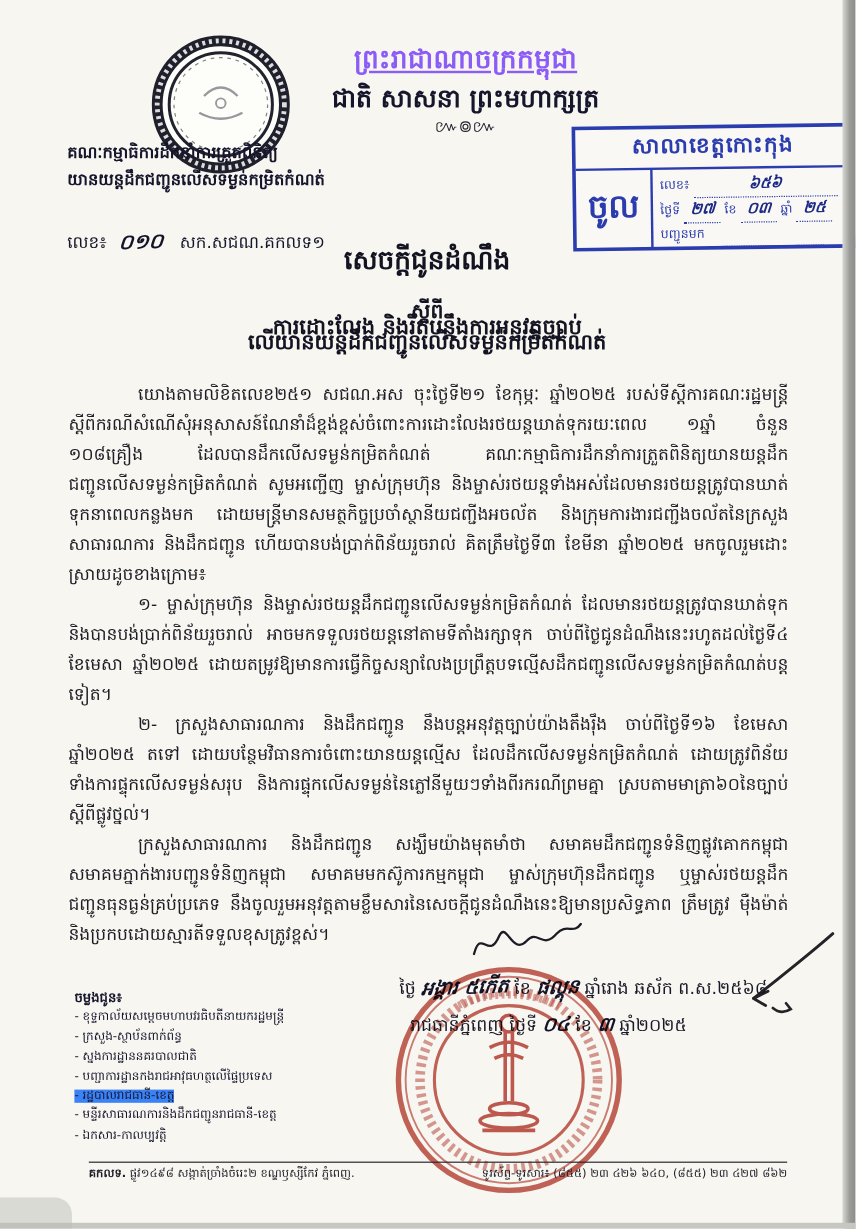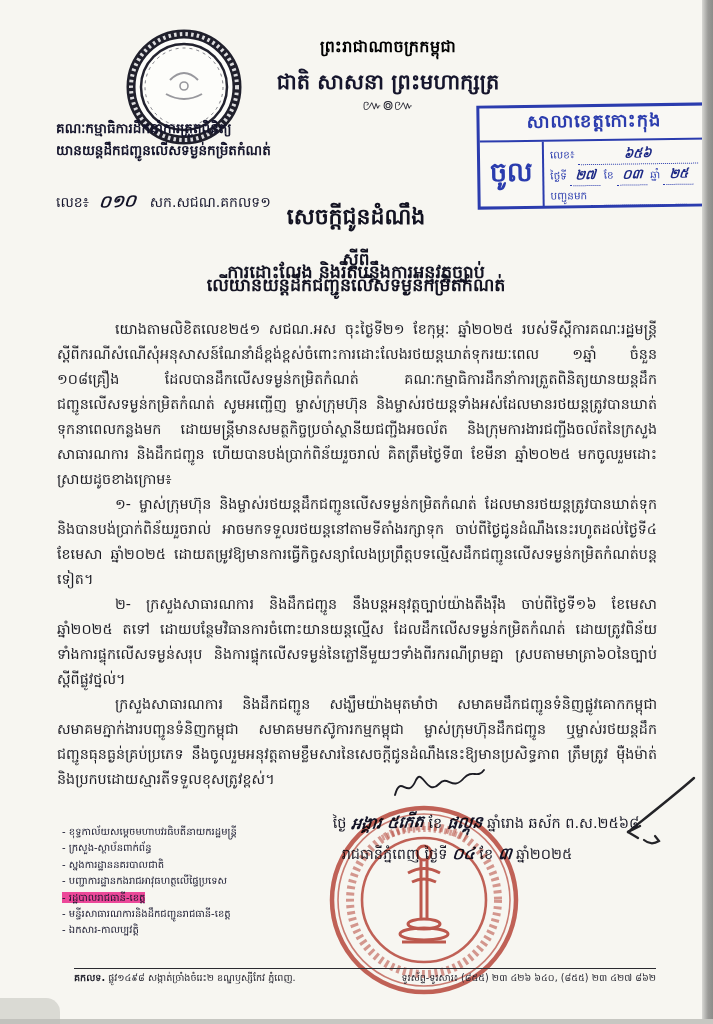--- a/index.html
+++ b/index.html
@@ -14,21 +14,21 @@
   .b{font-weight:bold;}
   .ctr{text-align:center;}
 
   
   .edge-right{right:0;top:0;width:11px;height:1024px;
     background:linear-gradient(90deg,#d8d8d4,#9b9b98 55%,#8c8c89);}
   .edge-bottom{left:0;bottom:0;width:713px;height:5px;background:#c7c7c2;}
   .edge-corner{left:0;bottom:0;width:60px;height:26px;background:#bdbdb8;opacity:.5;border-radius:0 14px 0 0;}
 
   
-  .kingdom1{left:238px;top:36px;width:300px;font-size:16px;letter-spacing:.4px;color:#000000;}
+  .kingdom1{left:238px;top:36px;width:300px;font-size:22px;letter-spacing:.4px;color:#8b5cf6;text-decoration:underline;}
   .kingdom2{left:238px;top:68px;width:300px;font-size:21px;color:#15152c;}
   .ornament{left:238px;top:96px;width:300px;font-size:14px;color:#22222e;}
 
   
   .logo{left:126px;top:28px;width:116px;height:118px;}
 
   
   .lh{left:56px;top:117px;width:330px;font-size:13.6px;line-height:22px;color:#15152c;}
   .refline{left:56px;top:190px;width:360px;font-size:14px;color:#15152c;}
   .refline .hand-num{font-size:17px;margin:0 14px 0 10px;}
@@ -69,21 +69,21 @@
   .dateline2{left:282px;top:843px;width:350px;font-size:14.5px;color:#181826;}
   .dateline1 .hand,.dateline2 .hand{font-size:16px;}
 
   
   .seal{left:322px;top:798px;width:205px;height:205px;mix-blend-mode:multiply;opacity:.92;}
 
   
   .cc{left:62px;top:824px;width:255px;font-size:10px;line-height:16.4px;color:#15152c;}
   .cc .cc-head{font-weight:bold;font-size:11px;}
   .cc .item{white-space:nowrap;}
-  .cc .hl{background:#ec4899;}
+  .cc .hl{background:#3b82f6;}
 
   
   .footline{left:74px;top:968px;width:582px;border-top:1.6px solid #2a2a30;}
   .footer{left:74px;top:972px;width:582px;display:flex;justify-content:space-between;
     font-size:9.6px;color:#1d1d28;white-space:nowrap;gap:36px;}
   .footer .org{font-weight:bold;}
 </style>
 </head>
 <body>
 
@@ -192,20 +192,21 @@
         <ellipse cx="102" cy="126" rx="16" ry="5"></ellipse>
         <ellipse cx="102" cy="136" rx="24" ry="6"></ellipse>
         <path d="M80 144 L124 144"></path>
       </g>
       <path d="M60 40 Q102 22 144 40" stroke-width="6" stroke-dasharray="2.5 2.8" opacity=".5"></path>
     </g>
   </svg>
 </div>
 
 <div class="abs cc">
+  <div class="cc-head">ចម្លងជូន៖</div>
   <div class="item">- ខុទ្ទកាល័យសម្តេចមហាបវរធិបតីនាយករដ្ឋមន្ត្រី</div>
   <div class="item">- ក្រសួង-ស្ថាប័នពាក់ព័ន្ធ</div>
   <div class="item">- ស្នងការដ្ឋាននគរបាលជាតិ</div>
   <div class="item">- បញ្ជាការដ្ឋានកងរាជអាវុធហត្ថលើផ្ទៃប្រទេស</div>
   <div class="item"><span class="hl">- រដ្ឋបាលរាជធានី-ខេត្ត</span></div>
   <div class="item">- មន្ទីរសាធារណការនិងដឹកជញ្ជូនរាជធានី-ខេត្ត</div>
   <div class="item">- ឯកសារ-កាលប្បវត្តិ</div>
 </div>
 
 <div class="abs footline"></div>

